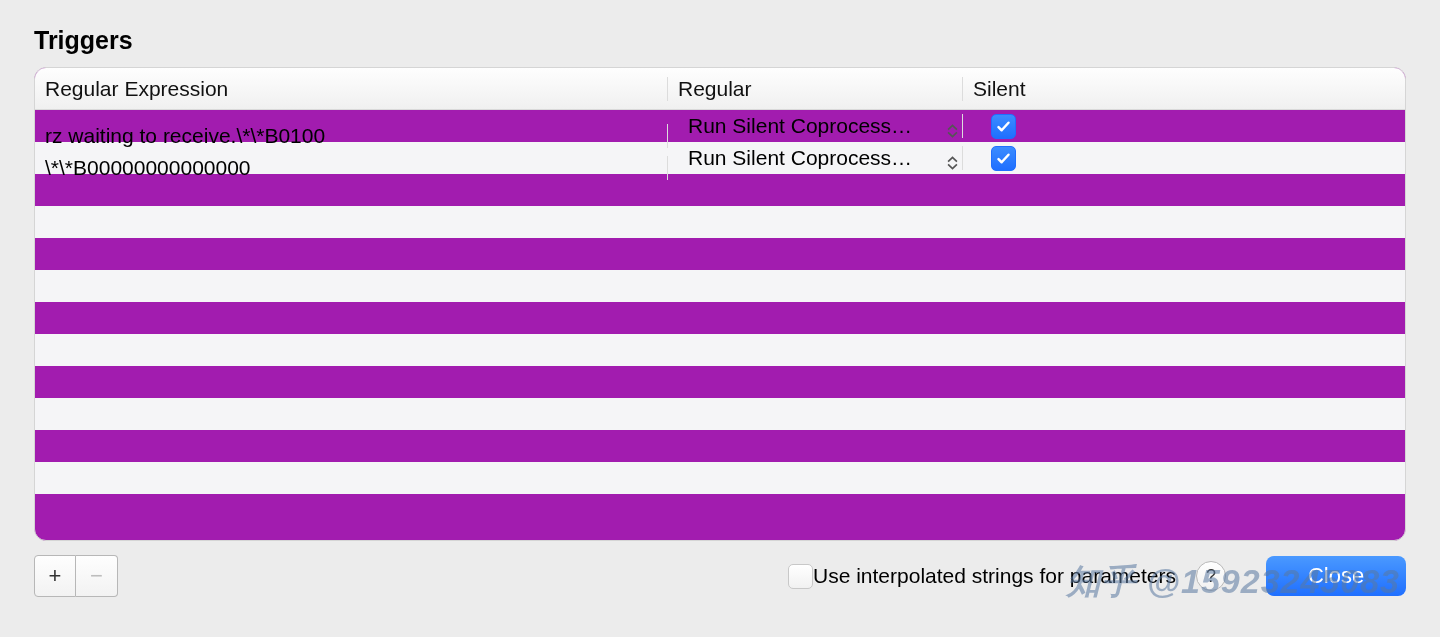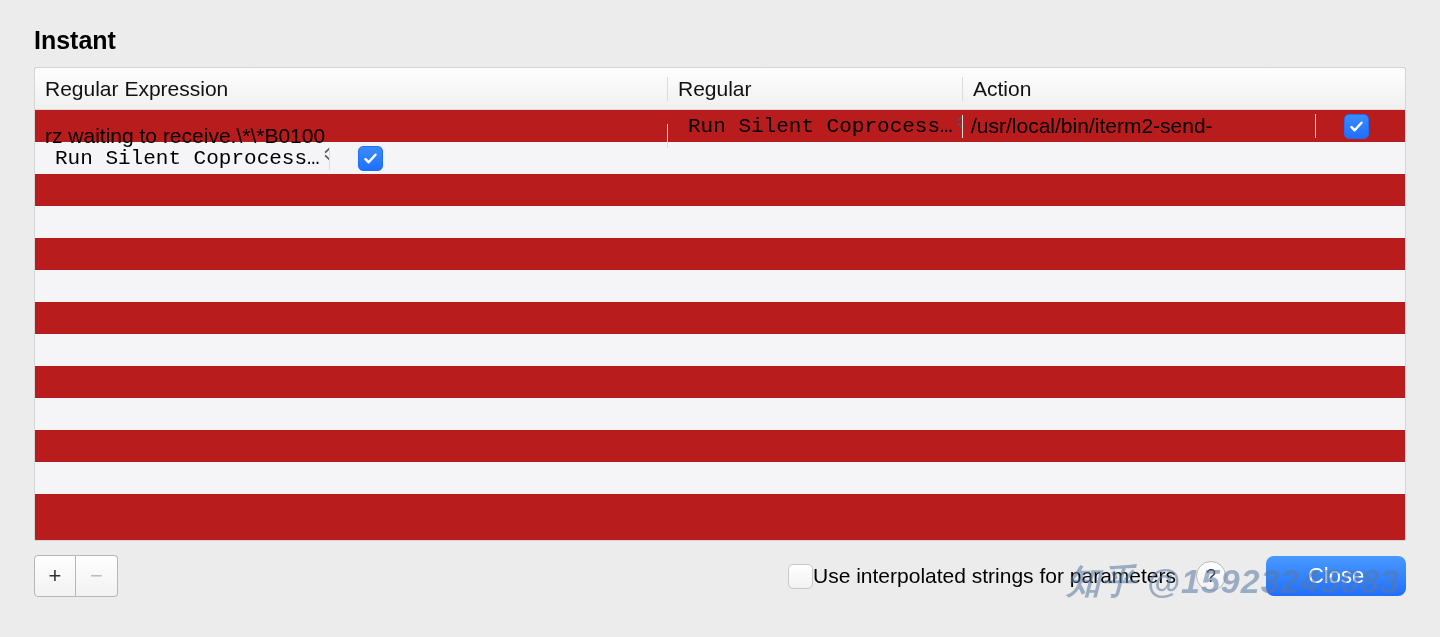--- a/index.html
+++ b/index.html
@@ -14,23 +14,23 @@
   }
   .container {
     padding: 26px 34px 20px 34px;
   }
   .title {
     font-size: 25px;
     font-weight: 700;
     margin-bottom: 12px;
   }
   .table-wrap {
-    background: #b91c1c;
+    background: #a21caf;
     border: 1px solid #d5d5d5;
-    border-radius: 2px;
+    border-radius: 12px;
     height: 474px;
     overflow: hidden;
   }
   .thead {
     display: flex;
     background: linear-gradient(#fefefe, #f0f0f0);
     border-bottom: 1px solid #d9d9d9;
     height: 42px;
     align-items: center;
     font-size: 21px;
@@ -56,21 +56,21 @@
   }
   .row:nth-child(even) { background: #f5f5f7; }
   .td {
     padding: 0 10px 0 8px;
     white-space: nowrap;
     overflow: hidden;
     text-overflow: ellipsis;
     font-size: 21px;
   }
   .td.col-regex  { width: 633px; padding-left: 10px; margin-top: 20px; }
-  .td.col-action { width: 295px; padding-left: 20px; display:flex; align-items:flex-start; justify-content:space-between; padding-right:4px;font-family:Liberation Mono, monospace;}
+  .td.col-action { width: 295px; padding-left: 20px; display:flex; align-items:flex-end; justify-content:space-between; padding-right:4px;}
   .td.col-params { width: 353px; }
   .td.col-instant{ width: 82px; display:flex; justify-content:center; }
 
   .stepper {
     display: inline-flex;
     flex-direction: column;
     line-height: 6px;
     font-size: 9px;
     color: #555;
     margin-left: 4px;
@@ -156,53 +156,53 @@
     letter-spacing: 1px;
     pointer-events: none;
     font-style: italic;
     margin-top: 6px;
   }
 </style>
 </head>
 <body>
 
 <div class="container">
-  <div class="title">Instant</div>
+  <div class="title">Triggers</div>
 
   <div class="table-wrap">
     <div class="thead">
       <div class="th col-regex">Regular Expression</div>
       <div class="th col-action">Regular</div>
-      <div class="th col-instant">Action</div>
+      <div class="th col-instant">Silent</div>
     </div>
     <div class="tbody" id="tbody">
 
     <div class="row">
           <div class="td col-regex">rz waiting to receive.\*\*B0100</div>
           <div class="td col-action">
             <span>Run Silent Coprocess…</span>
             <span class="stepper">
               <svg width="11" height="7" viewBox="0 0 10 6">
                 <path d="M1 5 L5 1 L9 5" fill="none" stroke="#555" stroke-width="1.5"></path>
               </svg>
               <svg width="11" height="7" viewBox="0 0 10 6">
                 <path d="M1 1 L5 5 L9 1" fill="none" stroke="#555" stroke-width="1.5"></path>
               </svg>
             </span>
           </div>
-          <div class="td col-params">/usr/local/bin/iterm2-send-</div>
           <div class="td col-instant">
             <span class="checkbox checked">
               <svg width="15" height="15" viewBox="0 0 24 24" fill="none" stroke="#fff" stroke-width="4" stroke-linecap="round" stroke-linejoin="round">
                 <polyline points="4 13 9 18 20 6"></polyline>
               </svg>
             </span>
           </div>
         </div>
         <div class="row">
+          <div class="td col-regex">\*\*B00000000000000</div>
           <div class="td col-action">
             <span>Run Silent Coprocess…</span>
             <span class="stepper">
               <svg width="11" height="7" viewBox="0 0 10 6">
                 <path d="M1 5 L5 1 L9 5" fill="none" stroke="#555" stroke-width="1.5"></path>
               </svg>
               <svg width="11" height="7" viewBox="0 0 10 6">
                 <path d="M1 1 L5 5 L9 1" fill="none" stroke="#555" stroke-width="1.5"></path>
               </svg>
             </span>

